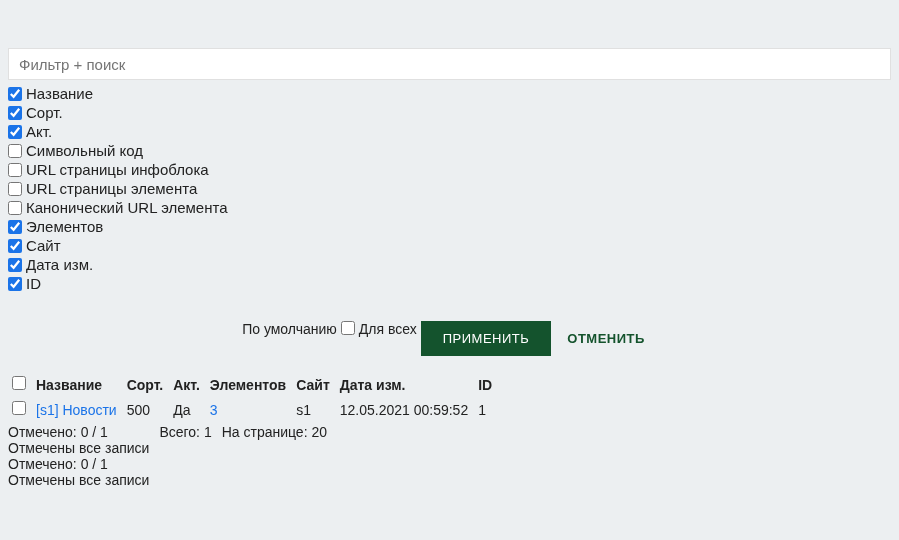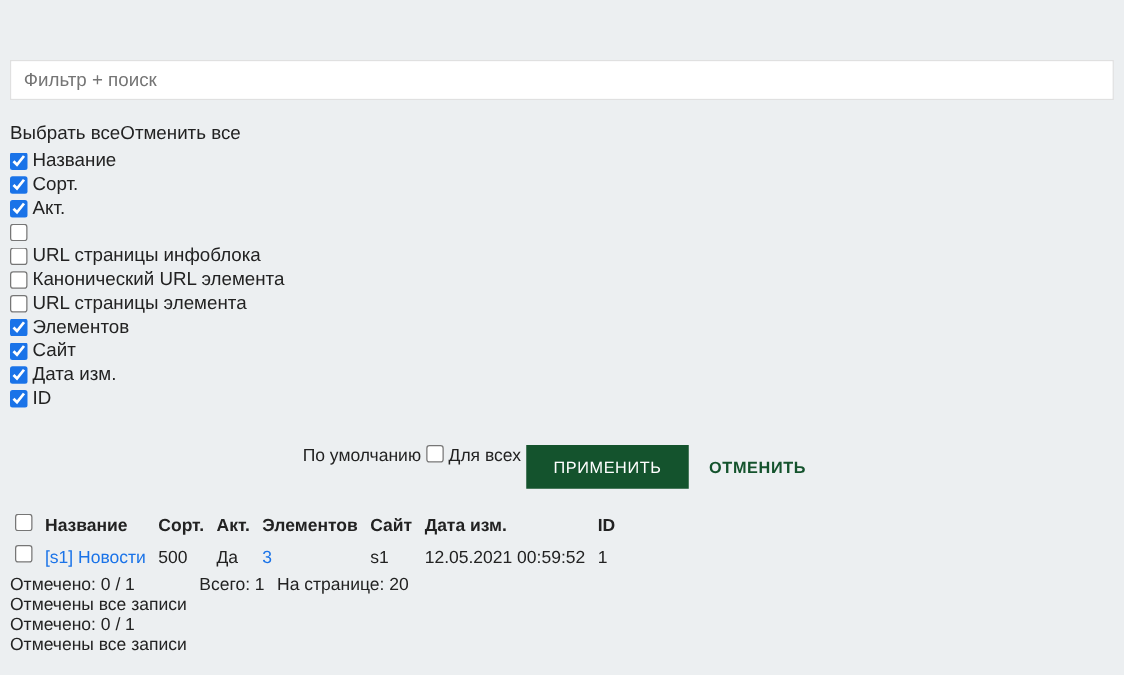--- a/index.html
+++ b/index.html
@@ -114,51 +114,49 @@
   .footer .muted { color: #222; }
 </style>
 </head>
 <body>
 <div class="wrap">
 
 <div class="filter-bar">
   <input class="filter-input" type="text" placeholder="Фильтр + поиск" style="">
 </div>
 
-<div class="select-links">
-  <span>Выбрать все</span><span>Отменить все</span>
-</div>
 
 <div class="chk-list" id="chk-list">
       <div class="chk-row">
         <input type="checkbox" checked="" style="">
         <span>Название</span>
       </div>
       <div class="chk-row">
         <input type="checkbox" checked="" style="">
         <span>Сорт.</span>
       </div>
       <div class="chk-row">
         <input type="checkbox" checked="" style="">
         <span>Акт.</span>
       </div>
       <div class="chk-row">
         <input type="checkbox" style="">
+        <span>Символьный код</span>
       </div>
       <div class="chk-row">
         <input type="checkbox" style="">
         <span>URL страницы инфоблока</span>
       </div>
       <div class="chk-row">
         <input type="checkbox" style="">
+        <span>URL страницы элемента</span>
+      </div>
+      <div class="chk-row">
+        <input type="checkbox" style="">
         <span>Канонический URL элемента</span>
-      </div>
-      <div class="chk-row">
-        <input type="checkbox" style="">
-        <span>URL страницы элемента</span>
       </div>
       <div class="chk-row">
         <input type="checkbox" checked="" style="">
         <span>Элементов</span>
       </div>
       <div class="chk-row">
         <input type="checkbox" checked="" style="">
         <span>Сайт</span>
       </div>
       <div class="chk-row">

